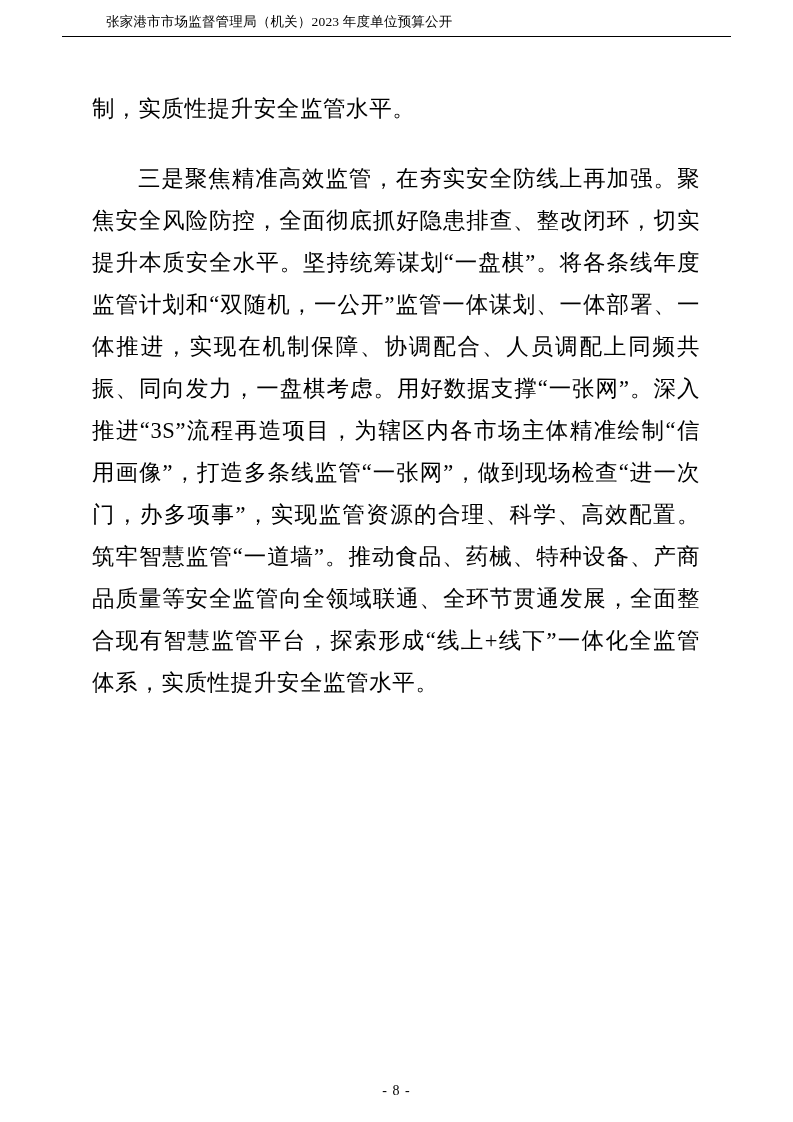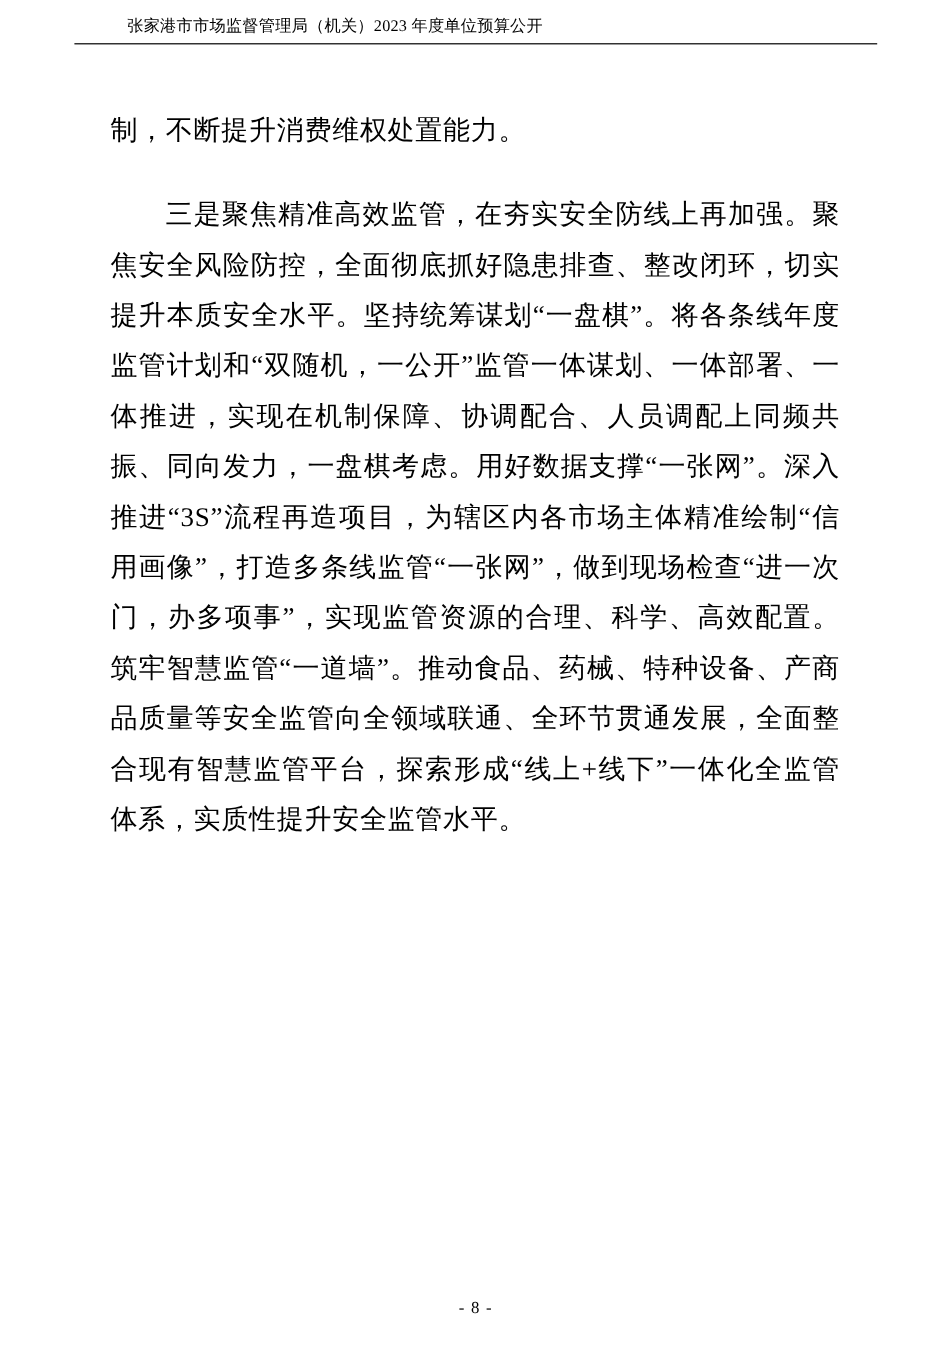--- a/index.html
+++ b/index.html
@@ -69,19 +69,19 @@
 </head>
 <body>
 
 <div class="page">
 
   <div class="header">张家港市市场监督管理局（机关）2023 年度单位预算公开</div>
 
   <div class="header-rule"></div>
 
   <div class="content">
-    <p class="para">制，不断提升消费维权处置能力。</p>
+    <p class="para">制，实质性提升安全监管水平。</p>
     <p class="para indent">三是聚焦精准高效监管，在夯实安全防线上再加强。聚焦安全风险防控，全面彻底抓好隐患排查、整改闭环，切实提升本质安全水平。坚持统筹谋划“一盘棋”。将各条线年度监管计划和“双随机，一公开”监管一体谋划、一体部署、一体推进，实现在机制保障、协调配合、人员调配上同频共振、同向发力，一盘棋考虑。用好数据支撑“一张网”。深入推进“3S”流程再造项目，为辖区内各市场主体精准绘制“信用画像”，打造多条线监管“一张网”，做到现场检查“进一次门，办多项事”，实现监管资源的合理、科学、高效配置。筑牢智慧监管“一道墙”。推动食品、药械、特种设备、产商品质量等安全监管向全领域联通、全环节贯通发展，全面整合现有智慧监管平台，探索形成“线上+线下”一体化全监管体系，实质性提升安全监管水平。</p>
   </div>
 
   <div class="footer">- 8 -</div>
 
 </div>
 
 </body></html>

